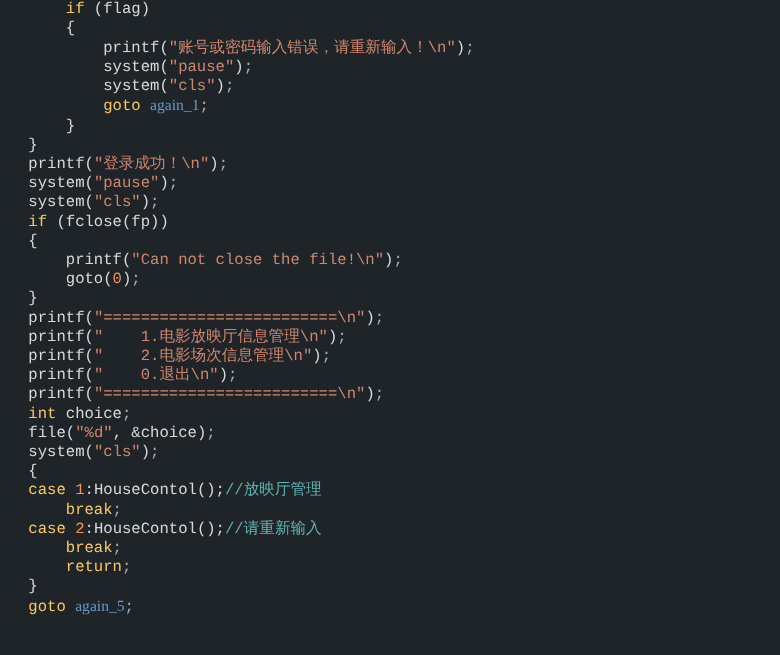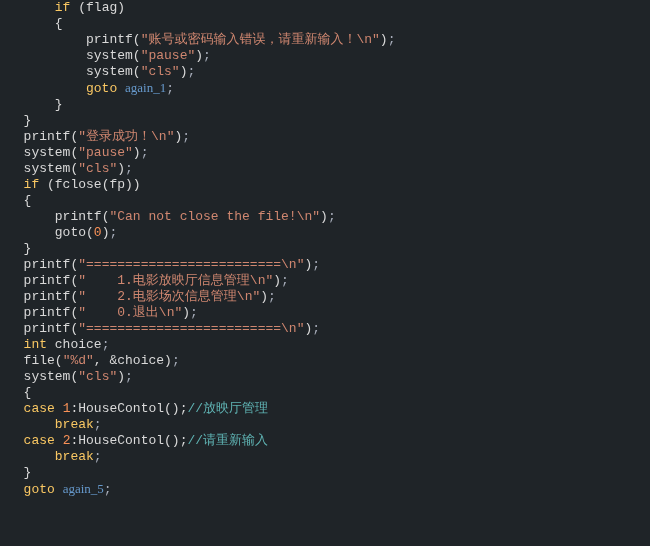--- a/index.html
+++ b/index.html
@@ -41,15 +41,16 @@
     <div class="line"><span style="color: rgb(58, 63, 68);">  </span><span class="fn">printf</span><span class="op">(</span><span class="str">"    0.退出\n"</span><span class="op">)</span><span class="semi">;</span></div>
     <div class="line"><span style="color: rgb(58, 63, 68);">  </span><span class="fn">printf</span><span class="op">(</span><span class="str">"=========================\n"</span><span class="op">)</span><span class="semi">;</span></div>
     <div class="line"><span style="color: rgb(58, 63, 68);">  </span><span class="kw">int</span><span class="op"> choice</span><span class="semi">;</span></div>
     <div class="line"><span style="color: rgb(58, 63, 68);">  </span><span class="fn">file</span><span class="op">(</span><span class="str">"%d"</span><span class="op">, &amp;choice)</span><span class="semi">;</span></div>
     <div class="line"><span style="color: rgb(58, 63, 68);">  </span><span class="fn">system</span><span class="op">(</span><span class="str">"cls"</span><span class="op">)</span><span class="semi">;</span></div>
     <div class="line"><span style="color: rgb(58, 63, 68);">  </span><span class="brace">{</span></div>
     <div class="line"><span style="color: rgb(58, 63, 68);">  </span><span class="kw">case</span><span class="op"> </span><span class="num">1</span><span class="op">:HouseContol();</span><span class="cmt">//放映厅管理</span></div>
     <div class="line"><span style="color: rgb(58, 63, 68);">      </span><span class="kw">break</span><span class="semi">;</span></div>
     <div class="line"><span style="color: rgb(58, 63, 68);">  </span><span class="kw">case</span><span class="op"> </span><span class="num">2</span><span class="op">:HouseContol();</span><span class="cmt">//请重新输入</span></div>
     <div class="line"><span style="color: rgb(58, 63, 68);">      </span><span class="kw">break</span><span class="semi">;</span></div>
+    <div class="line"><span style="color: rgb(58, 63, 68);">      </span><span class="kw">return</span><span class="semi">;</span></div>
     <div class="line"><span style="color: rgb(58, 63, 68);">  </span><span class="brace">}</span></div>
     <div class="line"><span style="color: rgb(58, 63, 68);">  </span><span class="kw">goto</span><span class="op"> </span><span class="id">again_5</span><span class="semi">;</span></div>
   </div>
 
 </body></html>

